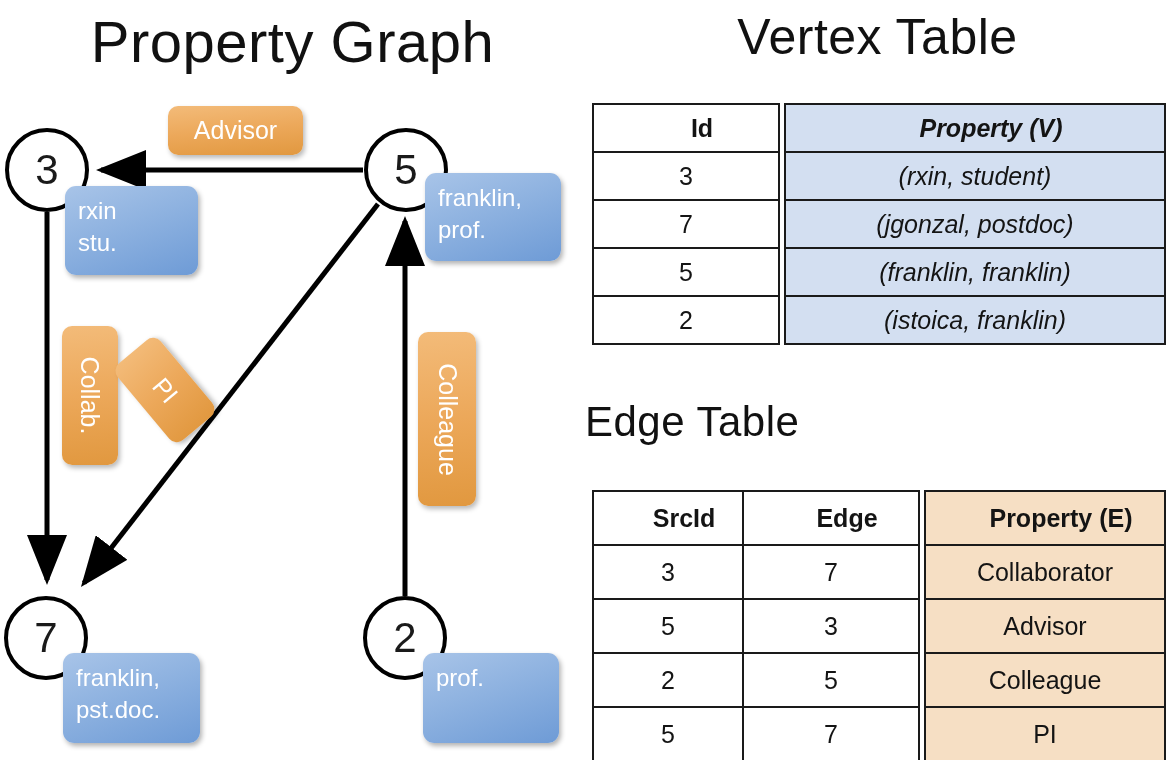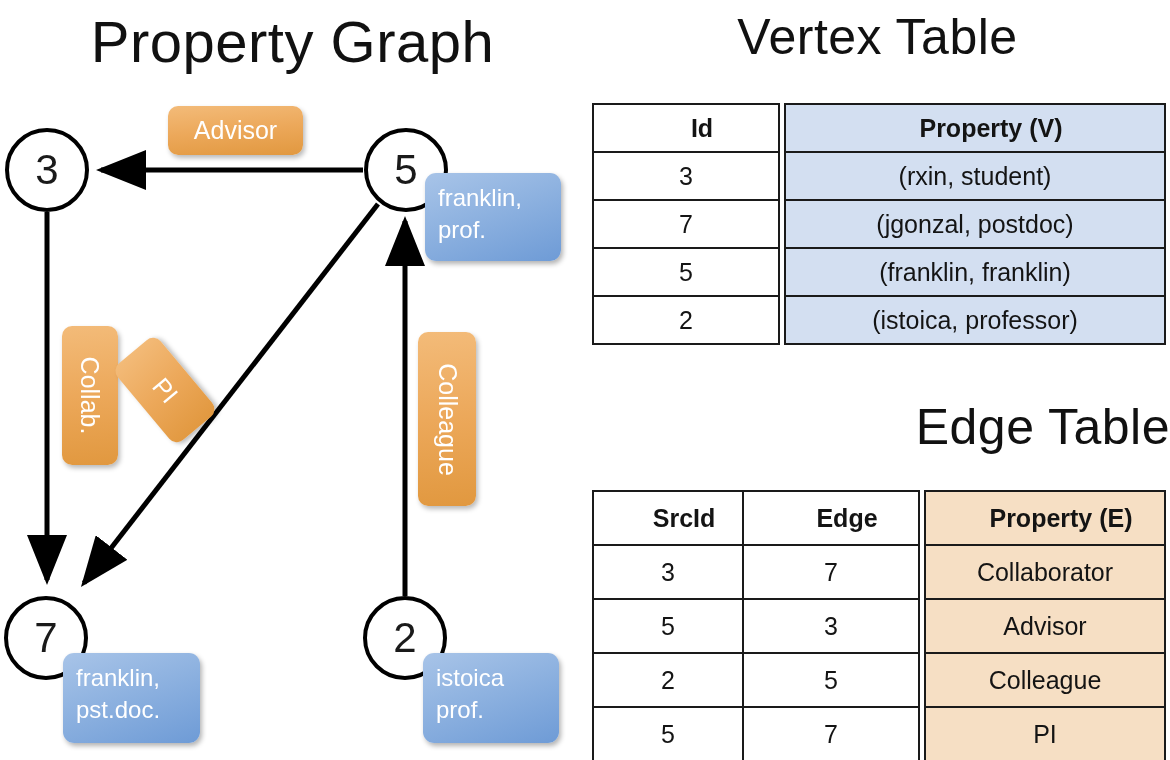--- a/index.html
+++ b/index.html
@@ -20,21 +20,21 @@
   .slide-title {
     position: absolute;
     font-family: "Liberation Sans", sans-serif;
     font-weight: 300;
     color: #111;
     white-space: nowrap;
     letter-spacing: 0.5px;
   }
   #title-property-graph { left: 0; top: 8px; width: 585px; text-align: center; font-size: 58px; }
   #title-vertex-table   { left: 585px; top: 8px; width: 585px; text-align: center; font-size: 50px; }
-  #title-edge-table     { left: 585px; top: 398px; width: 585px; text-align: right; font-size: 50px; }
+  #title-edge-table     { left: 585px; top: 398px; width: 585px; text-align: left; font-size: 42px; }
 
   
   #graph-panel {
     position: absolute;
     left: 0; top: 0;
     width: 585px; height: 760px;
   }
   #graph-edges {
     position: absolute;
     left: 0; top: 0;
@@ -105,21 +105,21 @@
   }
   .data-table td {
     border: 2px solid #1a1a1a;
     text-align: center;
     font-weight: 300;
     font-size: 25px;
     color: #141414;
     padding: 0;
   }
   .data-table td.hdr { font-weight: bold; font-size: 25px; padding-left: 32px; }
-  .data-table td.prop-v { background: #d3dff1; }
+  .data-table td.prop-v { background: #d3dff1; font-style: italic; }
   .data-table td.prop-e { background: #f6dfc4; }
   .data-table td.spacer-col {
     border: none;
     width: 6px;
     background: #fff;
   }
 
   #vertex-table { left: 592px; top: 103px; width: 572px; }
   #vertex-table td { height: 46px; }
   #edge-table { left: 592px; top: 490px; width: 572px; }
@@ -158,33 +158,36 @@
   <div class="node-circle" style="left:364px; top:128px;">
     <span>5</span>
   </div>
   <div class="node-circle" style="left:4px; top:596px;">
     <span>7</span>
   </div>
   <div class="node-circle" style="left:363px; top:596px;">
     <span>2</span>
   </div>
 
+  <div class="prop-box" style="left:65px; top:186px; width:133px; height:89px;">
+    <div>rxin</div>
+    <div>stu.</div>
+  </div>
 
   <div class="prop-box" style="left:425px; top:173px; width:136px; height:88px;">
     <div>franklin,</div>
     <div>prof.</div>
   </div>
 
   <div class="prop-box" style="left:63px; top:653px; width:137px; height:90px;">
     <div>franklin,</div>
     <div>pst.doc.</div>
   </div>
 
   <div class="prop-box" style="left:423px; top:653px; width:136px; height:90px;">
-    <div>istoica</div>
     <div>prof.</div>
   </div>
 
   <div class="edge-label" style="left:168px; top:106px; width:135px; height:49px;">
     <span>Advisor</span>
   </div>
 
   <div class="edge-label vertical" style="left:62px; top:326px; width:56px; height:139px;">
     <span>Collab.</span>
   </div>
@@ -221,21 +224,21 @@
       <td class="prop-v">(jgonzal, postdoc)</td>
     </tr>
     <tr>
       <td>5</td>
       <td class="spacer-col"></td>
       <td class="prop-v">(franklin, franklin)</td>
     </tr>
     <tr>
       <td>2</td>
       <td class="spacer-col"></td>
-      <td class="prop-v">(istoica, professor)</td>
+      <td class="prop-v">(istoica, franklin)</td>
     </tr>
   </tbody>
 </table>
 
 <table class="data-table" id="edge-table">
   <colgroup>
     <col style="width:150px;">
     <col style="width:176px;">
     <col style="width:6px;">
     <col style="width:240px;">

